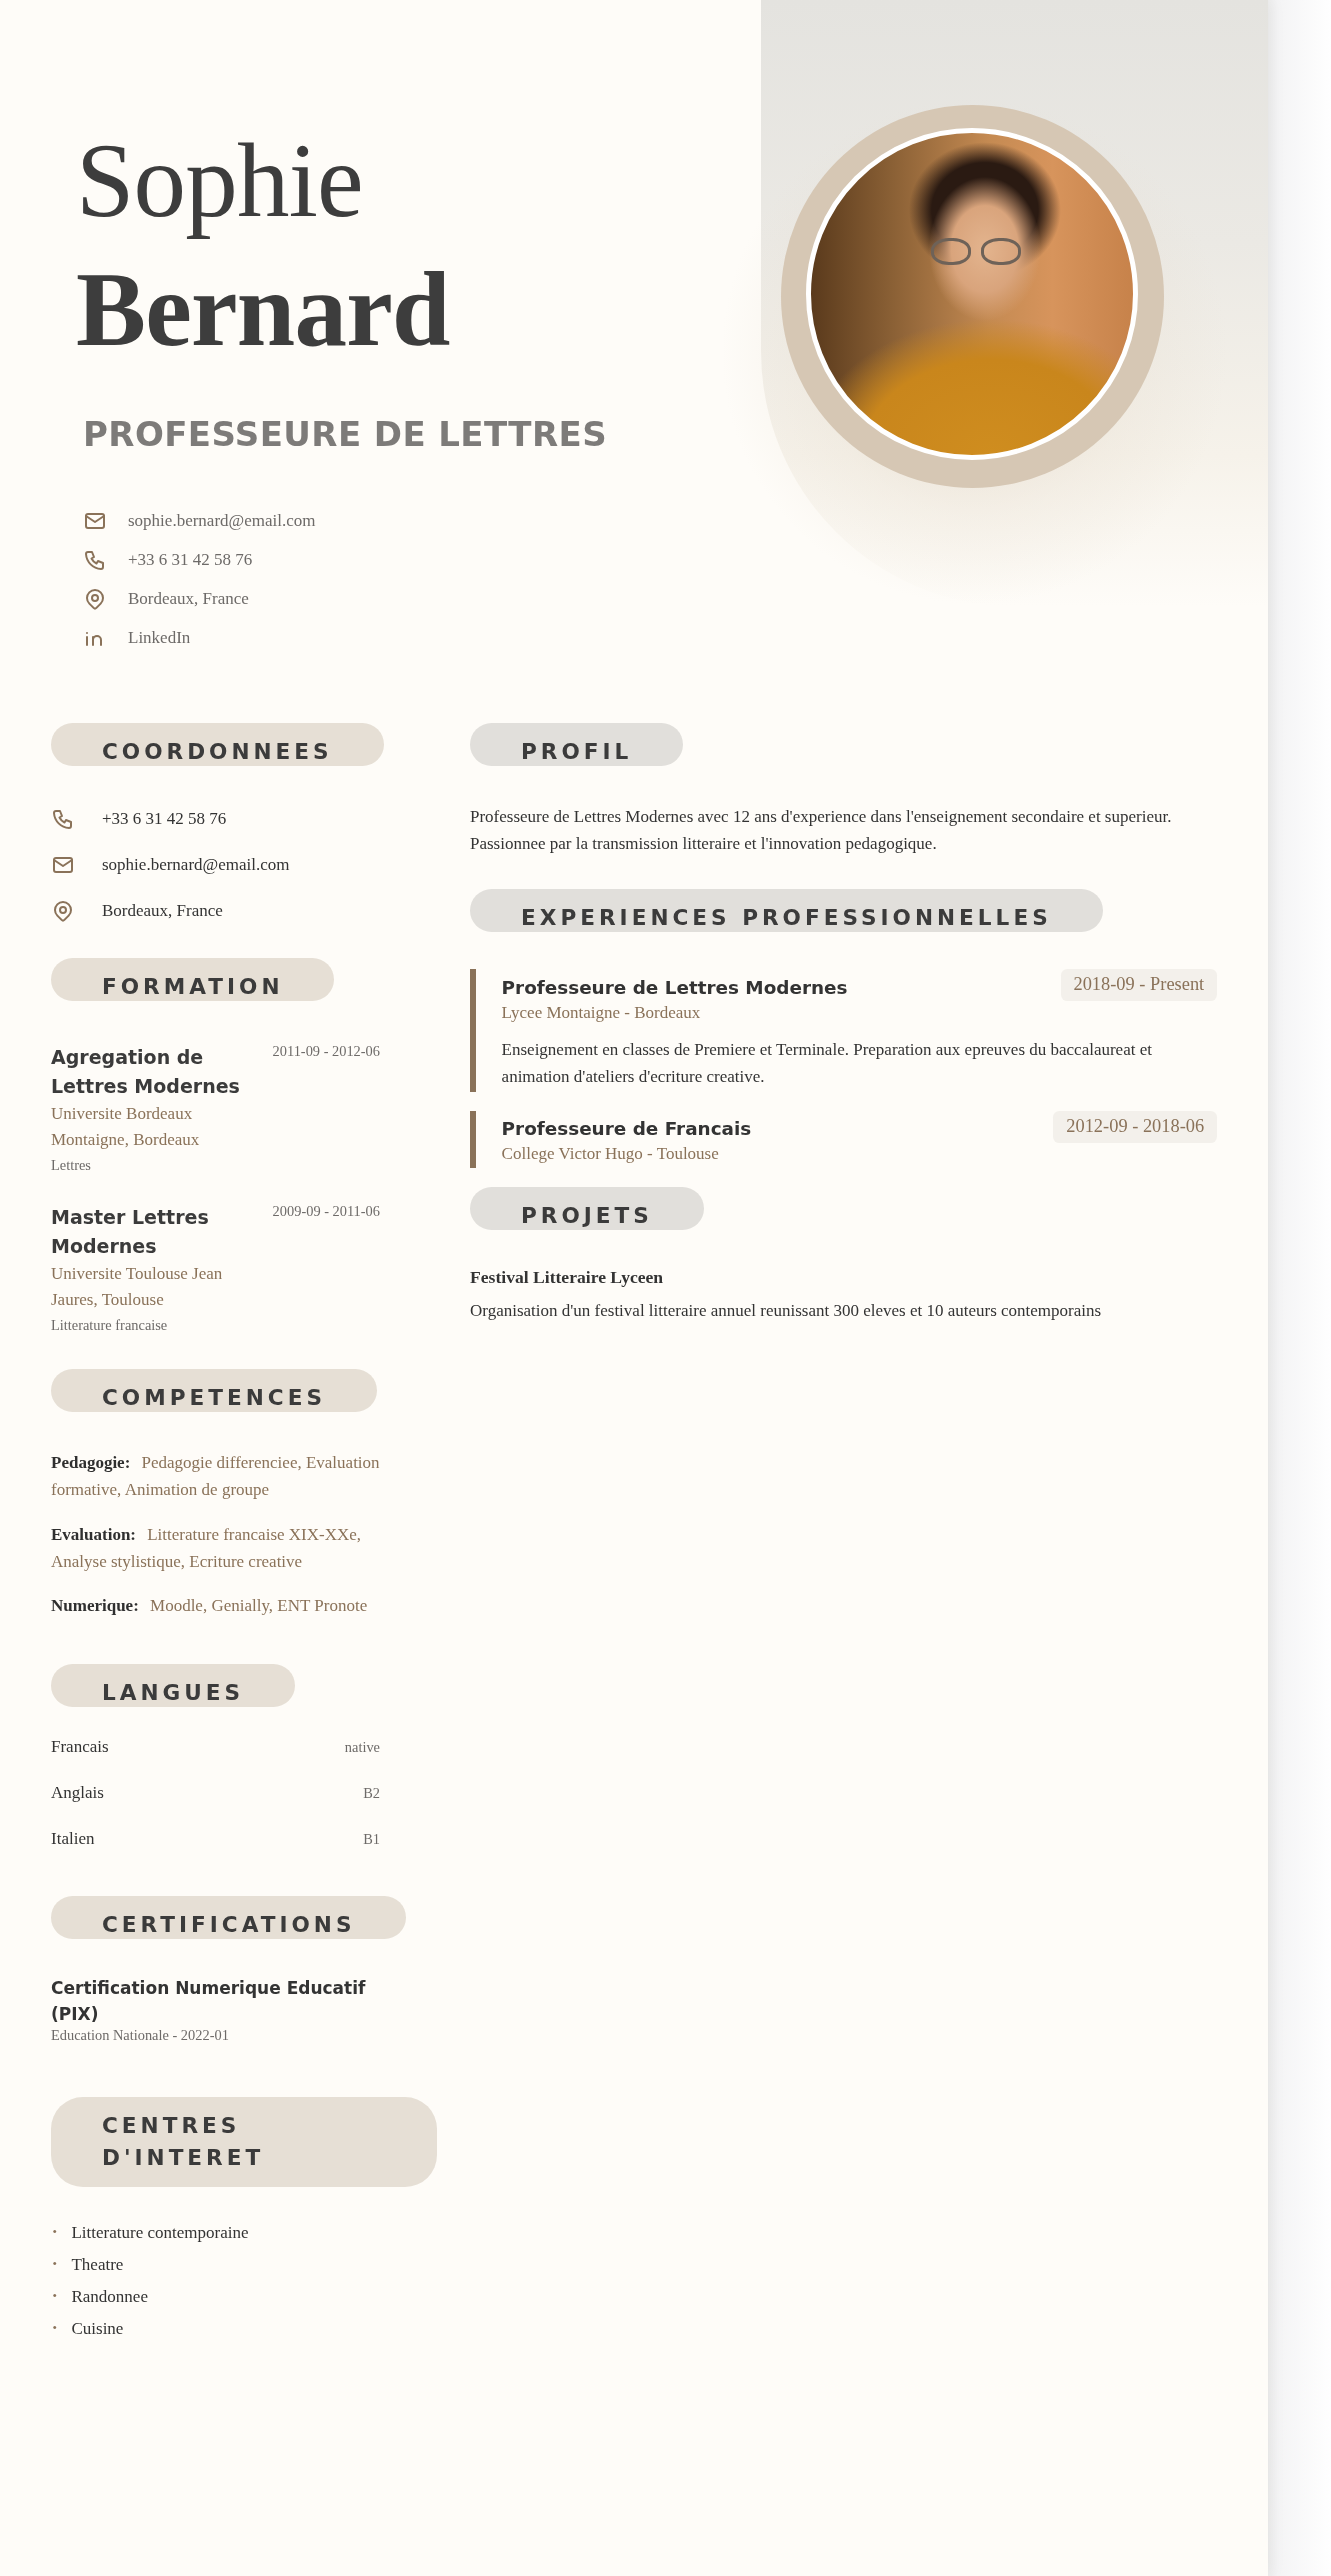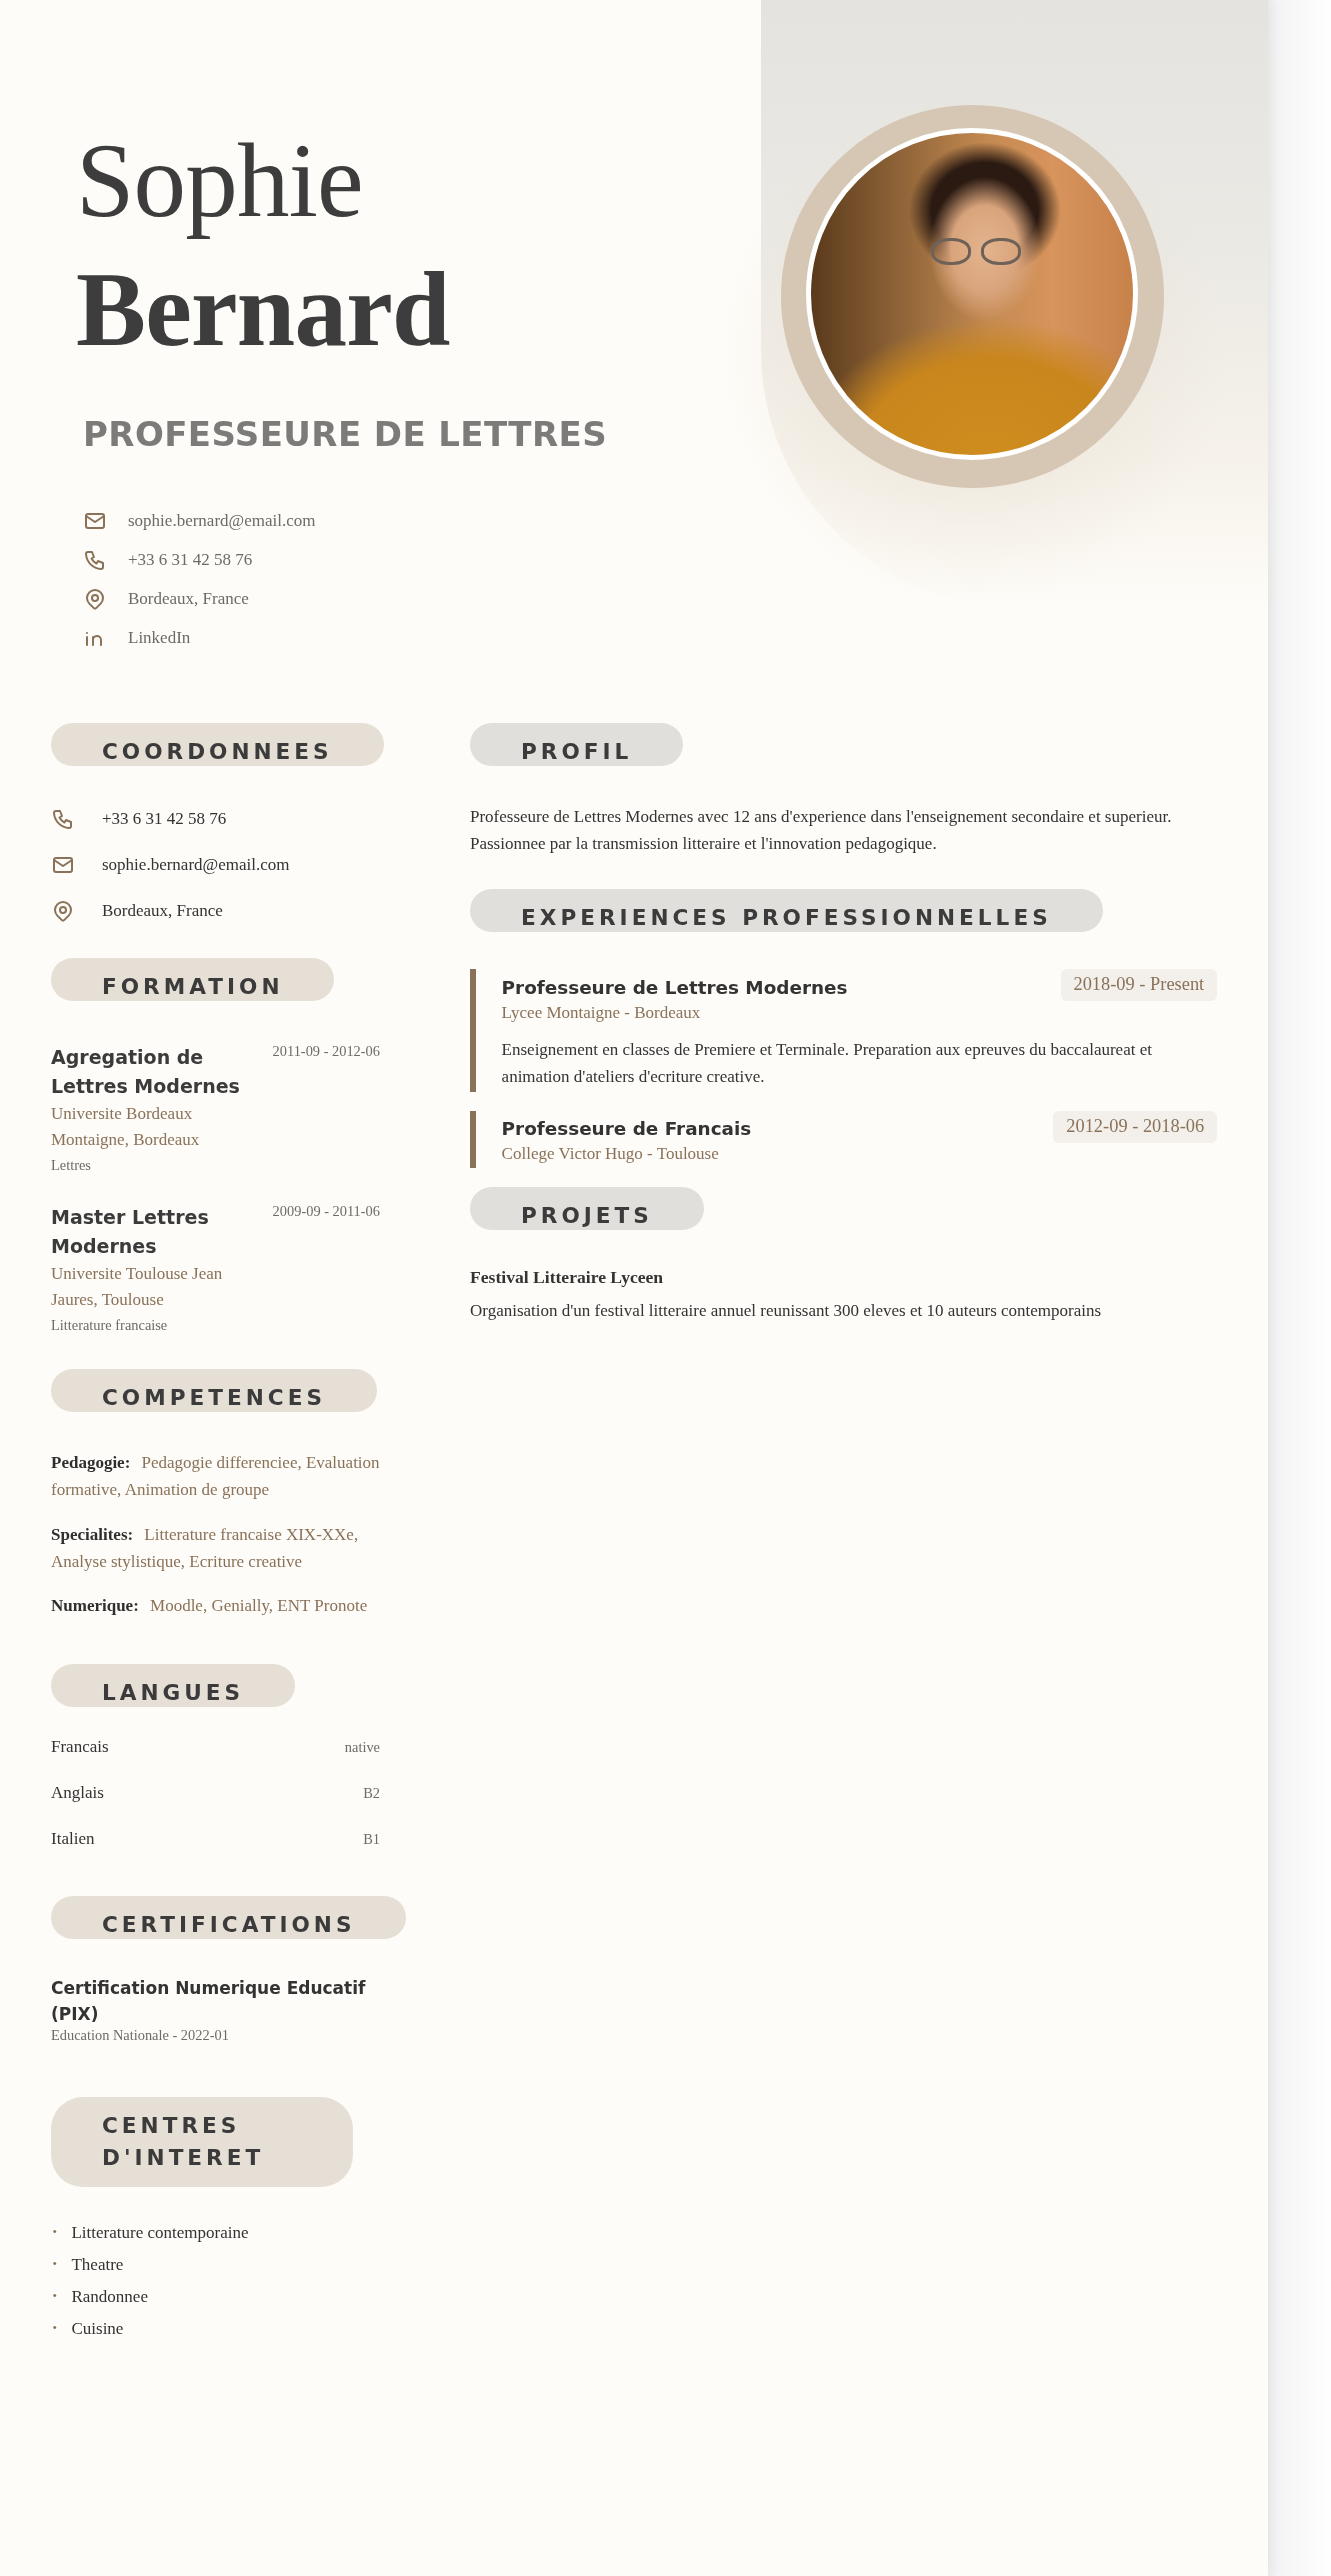--- a/index.html
+++ b/index.html
@@ -70,21 +70,21 @@
   
   .left-col { position: absolute; left: 51px; top: 723px; width: 329px; }
   .right-col { position: absolute; left: 470px; top: 723px; width: 747px; }
 
   .pill {
     display: inline-block; border-radius: 32px; background: #e6dfd5;
     padding: 0 51px; height: 43px; line-height: 57px;
     font-family: "DejaVu Sans", sans-serif; font-weight: 700; font-size: 21.6px; letter-spacing: 4px; color: #3b3b3b;
   }
   .pill.grey { background: #e1dfdb; }
-  .pill.tall { height: auto; line-height: 32px; padding: 12.8px 51px 12.8px 51px; width: 302px; }
+  .pill.tall { height: auto; line-height: 32px; padding: 12.8px 51px 12.8px 51px; width: 386px; }
 
   .l-contacts { list-style: none; margin-top: 30px; }
   .l-contacts li { display: flex; align-items: center; height: 46px; }
   .l-contacts .ico { width: 24px; margin-right: 27px; display: flex; justify-content: center; }
   .l-contacts .txt { font-size: 17px; color: #333; }
 
   .edu { margin-top: 42px; }
   .edu-item { position: relative; margin-bottom: 29px; }
   .edu-deg {
     width: 200px; font-family: "DejaVu Sans", sans-serif; font-weight: 700; font-size: 19px; line-height: 29px; color: #3b3b3b;
@@ -236,21 +236,21 @@
           <div class="edu-school">Universite Toulouse Jean Jaures, Toulouse</div>
           <div class="edu-field">Litterature francaise</div>
         </div>
       </div>
     </section>
 
     <section class="sec" style="margin-top:35px">
       <div class="pill">COMPETENCES</div>
       <div class="skills">
         <div class="skill"><b>Pedagogie:</b><span>Pedagogie differenciee, Evaluation formative, Animation de groupe</span></div>
-        <div class="skill"><b>Specialites:</b><span>Litterature francaise XIX-XXe, Analyse stylistique, Ecriture creative</span></div>
+        <div class="skill"><b>Evaluation:</b><span>Litterature francaise XIX-XXe, Analyse stylistique, Ecriture creative</span></div>
         <div class="skill"><b>Numerique:</b><span>Moodle, Genially, ENT Pronote</span></div>
       </div>
     </section>
 
     <section class="sec" style="margin-top:45px">
       <div class="pill">LANGUES</div>
       <div class="langs">
         <div class="lang">
             <span class="ln">Francais</span>
             <span class="lv">native</span>

